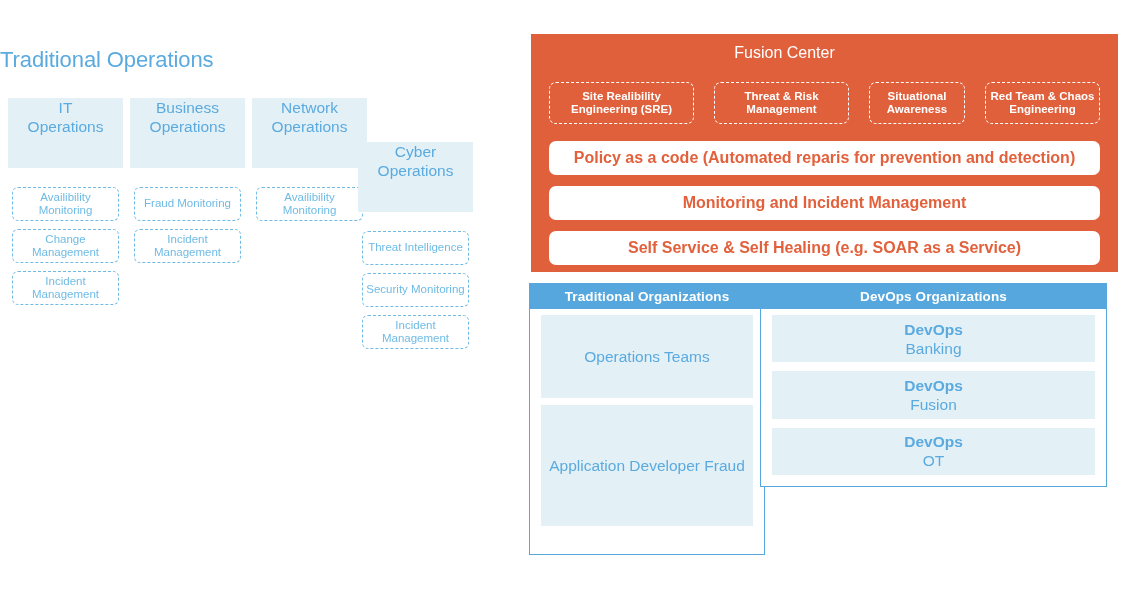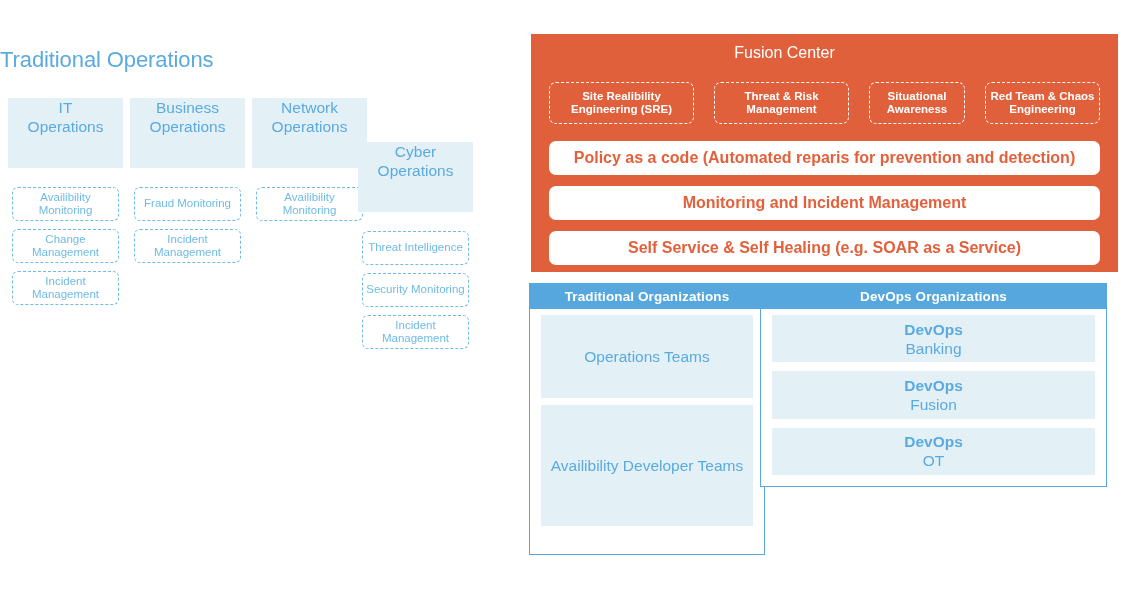--- a/index.html
+++ b/index.html
@@ -278,21 +278,21 @@
     <div class="fusion-bar">Policy as a code (Automated reparis for prevention and detection)</div>
     <div class="fusion-bar">Monitoring and Incident Management</div>
     <div class="fusion-bar">Self Service &amp; Self Healing (e.g. SOAR as a Service)</div>
   </div>
 </div>
 
 <div class="org-panel" id="panel-traditional-org">
   <div class="org-header">Traditional Organizations</div>
   <div class="org-body" id="traditional-org-body">
     <div class="org-box trad-org-box" id="box-operations-teams">Operations Teams</div>
-    <div class="org-box trad-org-box" id="box-app-dev-teams">Availibility Developer Teams</div>
+    <div class="org-box trad-org-box" id="box-app-dev-teams">Application Developer Fraud</div>
   </div>
 </div>
 
 <div class="org-panel" id="panel-devops-org">
   <div class="org-header">DevOps Organizations</div>
   <div class="org-body" id="devops-org-body">
     <div class="org-box devops-box">
       <span>
         <b>DevOps</b><br>
         <span>Banking</span>

